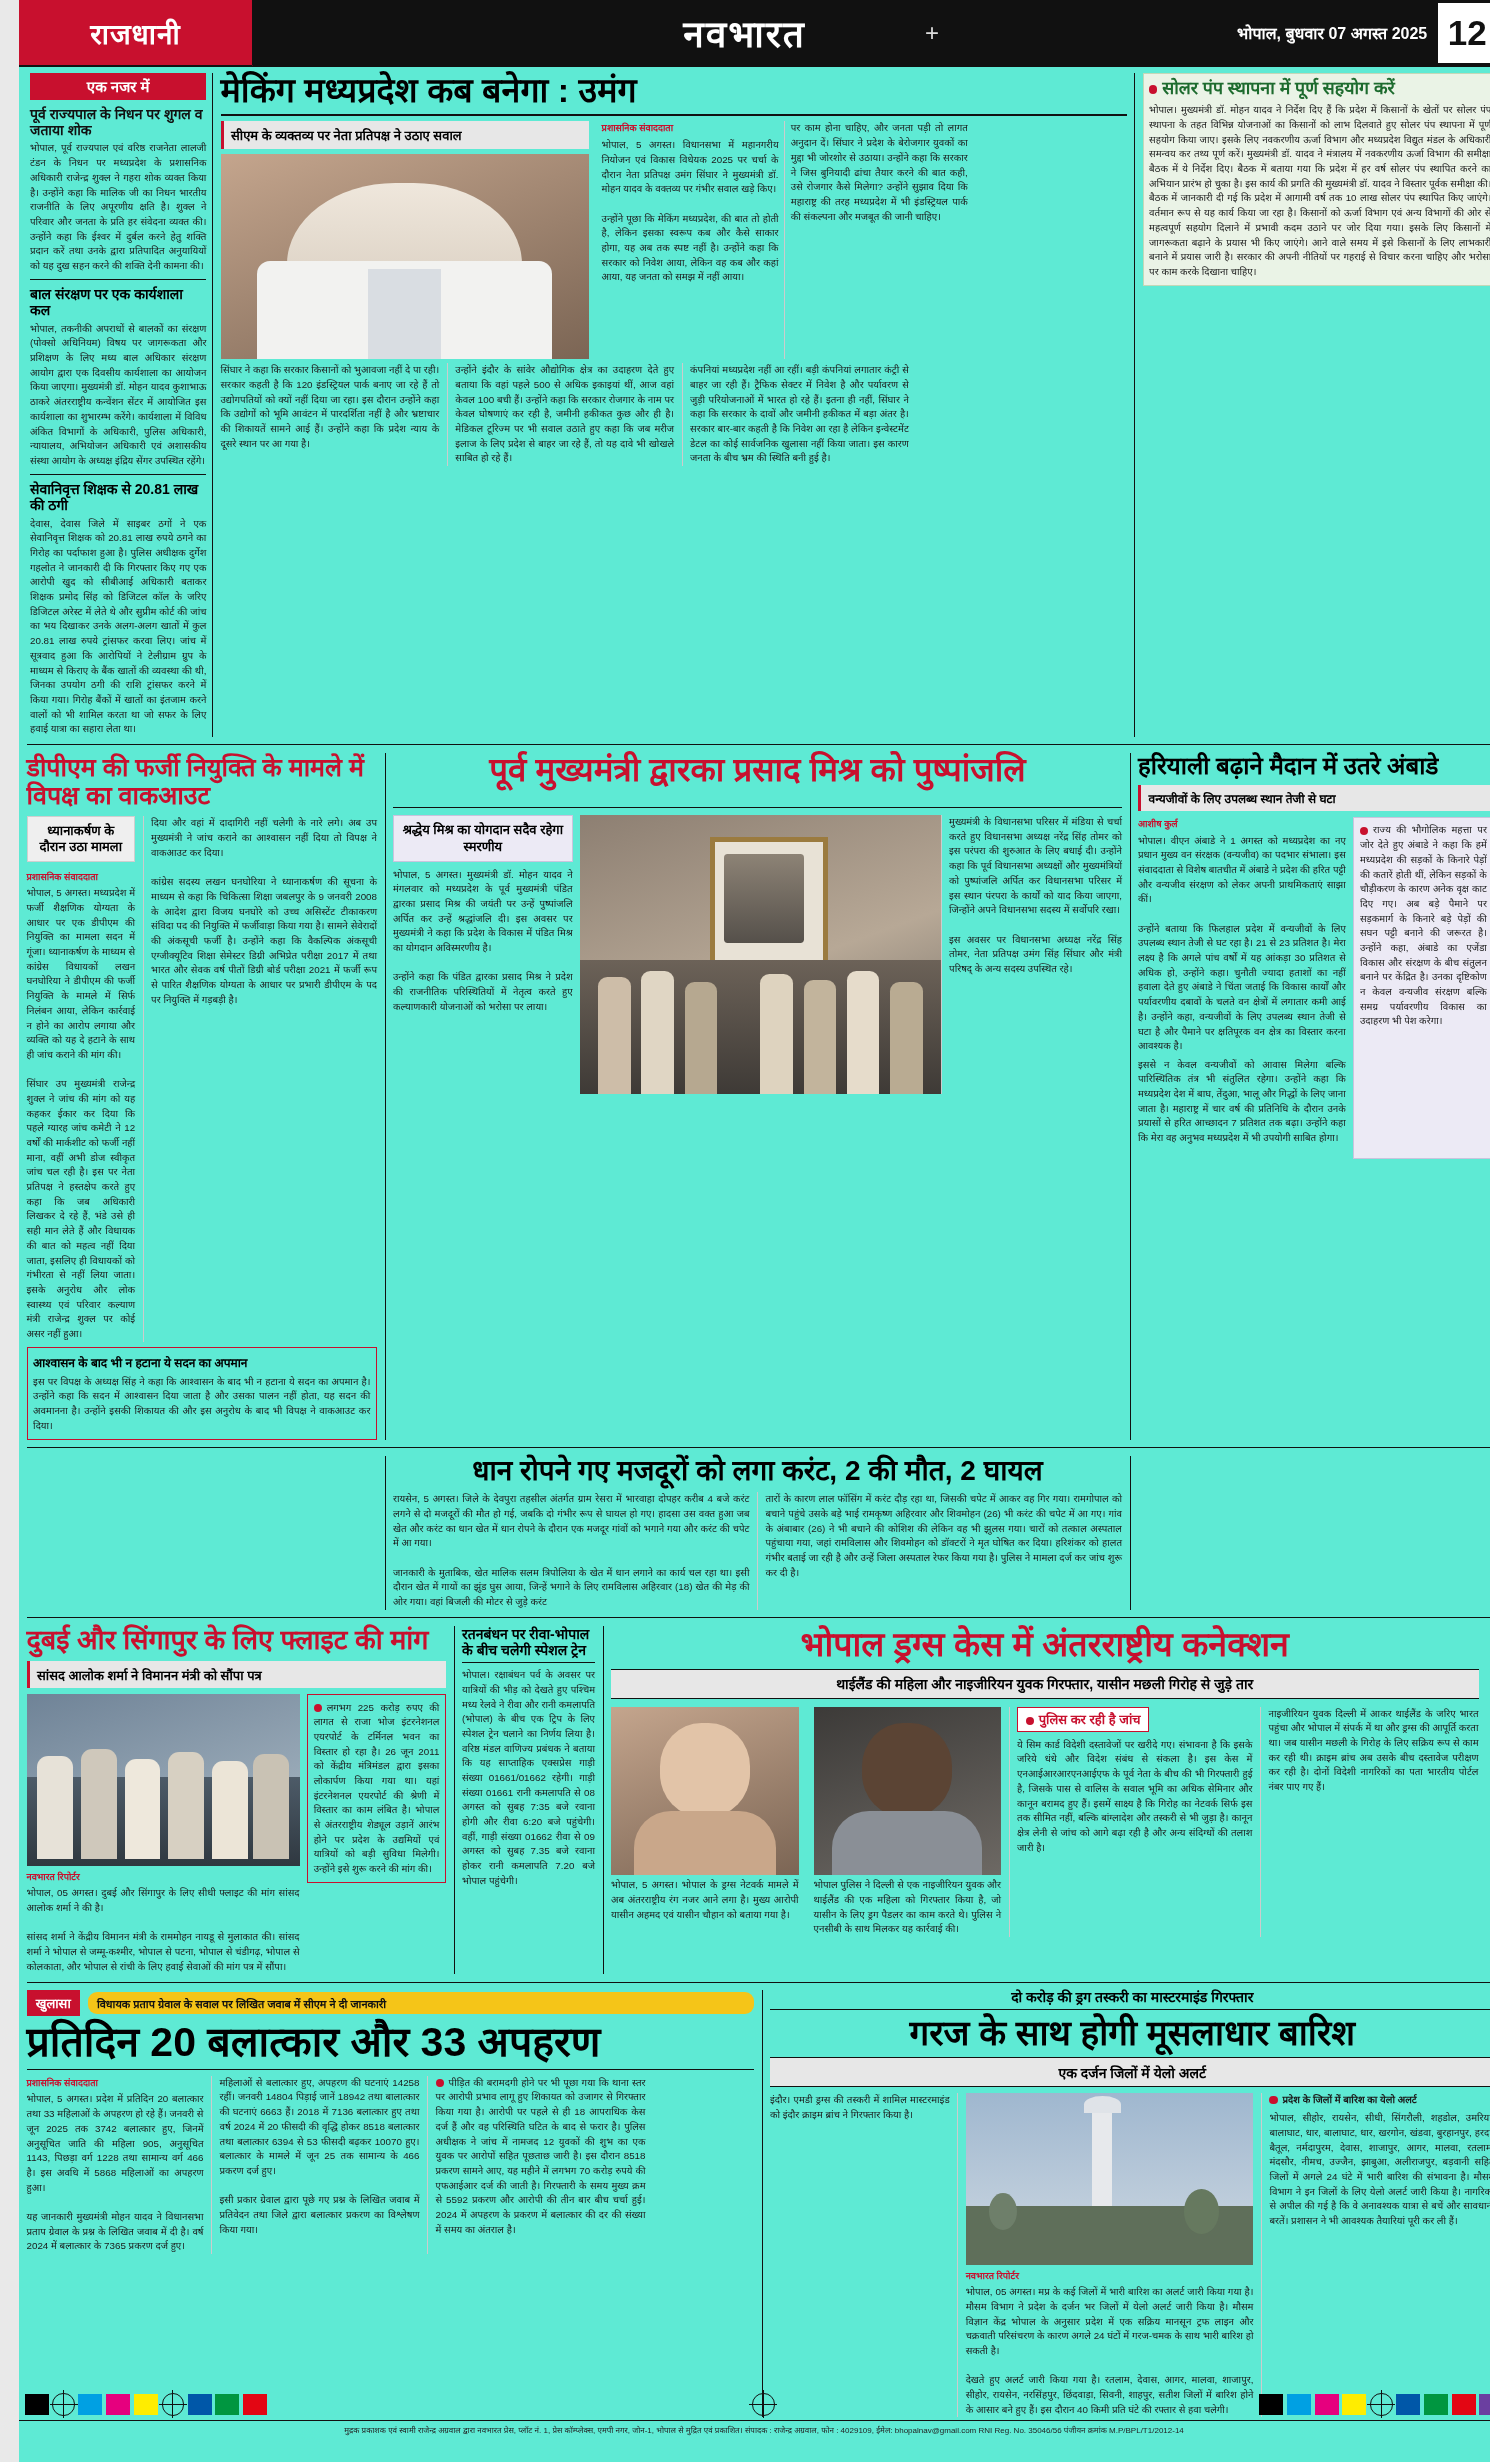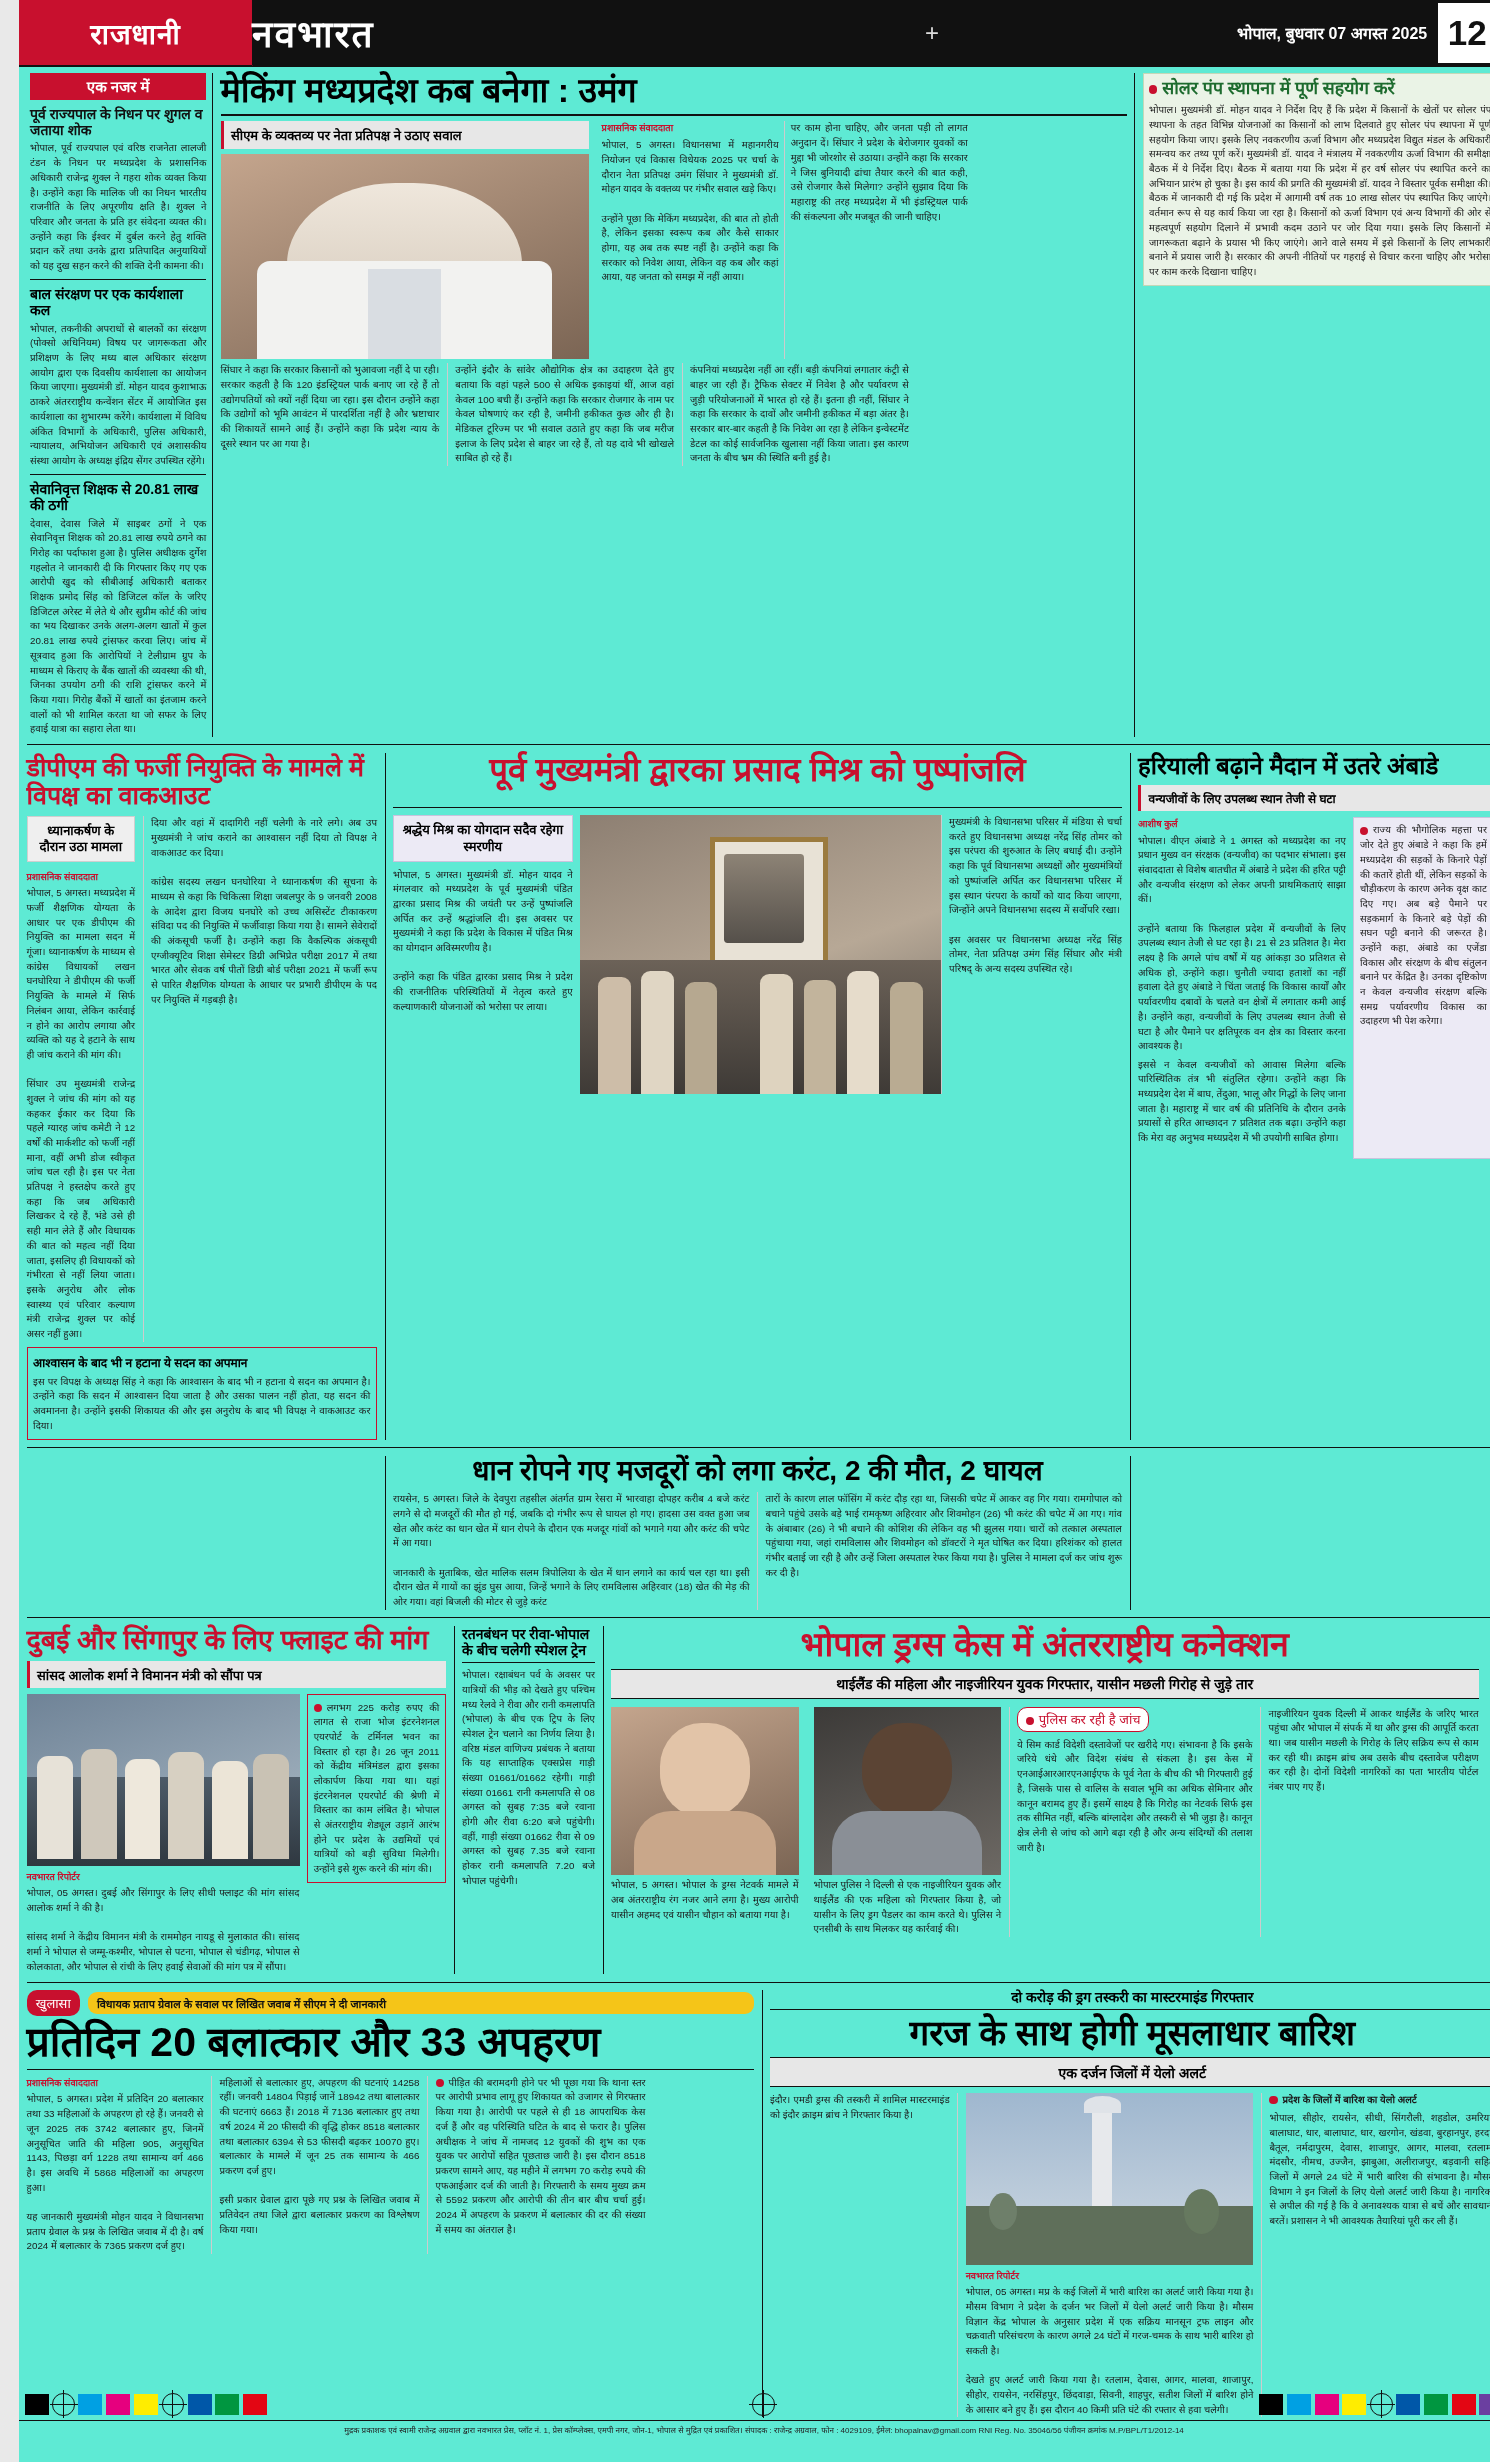--- a/index.html
+++ b/index.html
@@ -9,21 +9,21 @@
     box-sizing:border-box;
     margin-left:19px;
   }
   .row{display:flex;}
   
   .masthead{height:65px;display:flex;align-items:stretch;border-bottom:2.8px solid #111;}
   .mast-left{width:233px;background:#c8102e;color:#fff;display:flex;align-items:center;justify-content:center;
     font-size:28px;font-weight:bold;letter-spacing:0.9px;position:relative;}
   .mast-left:after{content:"";position:absolute;right:-24px;top:0;border-top:33px solid transparent;
     border-bottom:33px solid transparent;border-left:24px solid #c8102e;}
-  .mast-mid{flex:1;background:#111;color:#fff;display:flex;align-items:center;position:relative;}
+  .mast-mid{flex:1;background:#111;color:#fff;display:flex;align-items:center;justify-content:center;position:relative;}
   .mast-title{font-size:37px;font-weight:bold;letter-spacing:1.9px;}
   .mast-plus{position:absolute;right:298px;font-size:24px;color:#fff;opacity:.85;}
   .mast-right{background:#111;color:#fff;display:flex;align-items:center;padding-right:13px;gap:11.2px;}
   .mast-date{font-size:16px;font-weight:bold;}
   .mast-pageno{background:#fff;color:#111;font-size:35px;font-weight:bold;padding:0 9.3px;line-height:60px;}
 
   
   .col{box-sizing:border-box;}
   .hl{font-weight:bold;line-height:1.05;}
   .body-text{font-size:9.8px;line-height:1.5;text-align:justify;color:#1a1a1a;}
@@ -36,21 +36,21 @@
     background:#c8102e;margin-right:4.7px;vertical-align:middle;}
 
   
   .ph-sky{background:linear-gradient(#9fb7cf,#cfd9e2);}
   .ph-people{background:linear-gradient(160deg,#8d7f72,#b7a896 55%,#6f6a63);}
   .ph-cool{background:linear-gradient(160deg,#6f8397,#adbcc7);}
   .ph-dark{background:linear-gradient(160deg,#3c3a38,#6d6964);}
   .ph-portrait{background:linear-gradient(160deg,#c4a58d,#7b6554);}
 
   
-  .kicker{background:#c8102e;color:#fff;font-size:13px;font-weight:normal;padding:3.7px 9.3px;display:inline-block;border-radius:10px;}
+  .kicker{background:#c8102e;color:#fff;font-size:13px;font-weight:bold;padding:3.7px 9.3px;display:inline-block;}
   .kicker-yellow{background:#f5c518;color:#111;font-size:11px;font-weight:bold;padding:3.7px 9.3px;display:inline-block;border-radius:9px;}
   .subhead-bar{background:#e7e7e7;border-left:3.7px solid #c8102e;padding:4.7px 7.5px;font-size:13px;font-weight:bold;}
 
   
   .side-head{background:#c8102e;color:#fff;font-size:15px;font-weight:bold;padding:3.7px 7.5px;text-align:center;}
   .side-sub{font-size:14px;font-weight:bold;line-height:1.15;margin:5.6px 0 3.7px;}
 
   .gray-box{background:#efefef;border:0.9px solid #cfcfcf;padding:5.6px;}
   .lav-box{background:#eceaf5;border:0.9px solid #c9c4dd;padding:5.6px;}
   .grn-box{background:#eaf3e6;border:0.9px solid #c3d8b8;padding:5.6px;}

